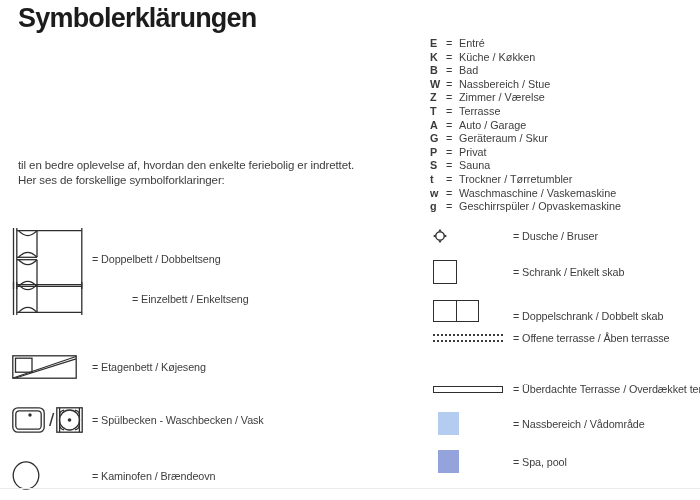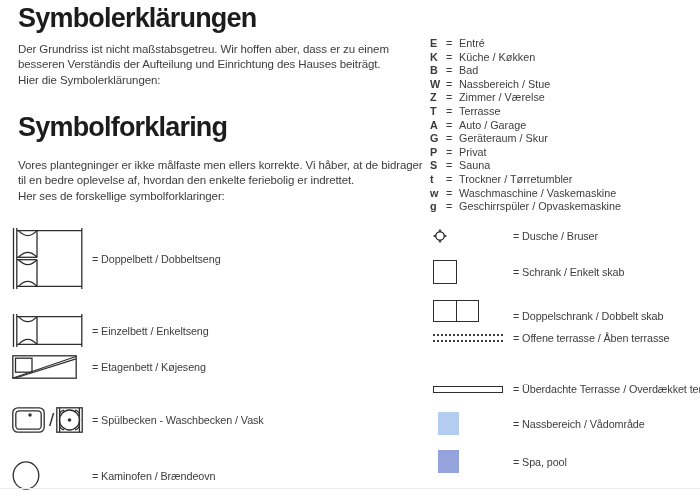--- a/index.html
+++ b/index.html
@@ -35,29 +35,22 @@
   .thin-rect{width:70px;height:7px;border:1.3px solid #2e2e2e;box-sizing:border-box;}
   .color-sq{width:21px;height:23px;}
   .bottom-hairline{position:absolute;left:0;top:488px;width:700px;height:1px;background:#ececec;}
 </style>
 </head>
 <body>
 
 <div id="page">
 
   <div class="h1" style="top:3px;">Symbolerklärungen</div>
-  <div class="para" style="top:42px;">
-    <div>Der Grundriss ist nicht maßstabsgetreu. Wir hoffen aber, dass er zu einem</div>
-    <div>besseren Verständis der Aufteilung und Einrichtung des Hauses beiträgt.</div>
-    <div>Hier die Symbolerklärungen:</div>
-  </div>
-
-  <div class="h1" style="top:112px;">Symbolforklaring</div>
+
   <div class="para" style="top:158px;">
-    <div>Vores plantegninger er ikke målfaste men ellers korrekte. Vi håber, at de bidrager</div>
     <div>til en bedre oplevelse af, hvordan den enkelte feriebolig er indrettet.</div>
     <div>Her ses de forskellige symbolforklaringer:</div>
   </div>
 
   <div class="abbr-list">
     <div class="abbr-row">
         <span class="abbr-letter">E</span>
         <span class="abbr-eq">=</span>
         <span class="abbr-text">Entré</span>
       </div>
@@ -137,21 +130,21 @@
           <line x1="4.8" y1="31.7" x2="25" y2="31.7"></line>
         <path d="M6.5,2.6 Q15.8,12.5 25,2.6"></path>
           <path d="M6.5,29.3 Q15.8,19.5 25,29.3"></path>
         <path d="M6.5,31.7 Q15.8,41.5 25,31.7"></path>
           <path d="M6.5,58.4 Q15.8,48.5 25,58.4"></path>
       </svg>
     </div>
     <div class="legend-label">= Doppelbett / Dobbeltseng</div>
   </div>
 
-  <div class="legend-row" style="left:12px;top:314px;">
+  <div class="legend-row" style="left:12px;top:282px;gap:40px;">
     <div class="iconbox">
       <svg width="72" height="33" viewBox="0 0 72 33" fill="none" stroke="#2e2e2e" stroke-width="1.3">
         <line x1="1.5" y1="0" x2="1.5" y2="33"></line>
           <line x1="4.8" y1="0" x2="4.8" y2="33"></line>
         <line x1="69.8" y1="0" x2="69.8" y2="33"></line>
         <line x1="4.8" y1="2.6" x2="69.8" y2="2.6"></line>
           <line x1="4.8" y1="30.4" x2="69.8" y2="30.4"></line>
         <line x1="25" y1="2.6" x2="25" y2="30.4"></line>
         <path d="M6.5,2.6 Q15.8,12.8 25,2.6"></path>
           <path d="M6.5,30.4 Q15.8,20.2 25,30.4"></path>

